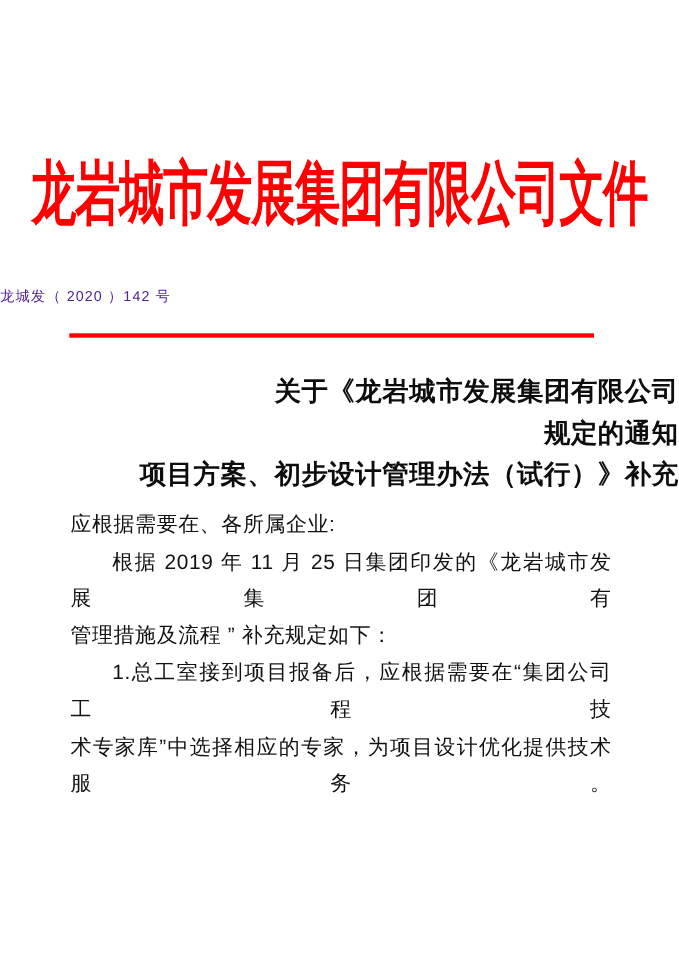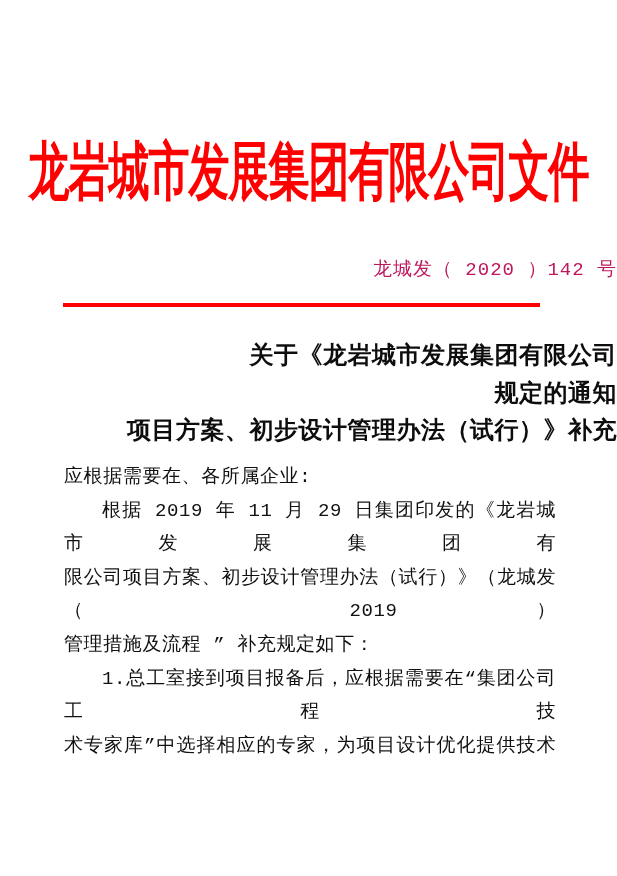--- a/index.html
+++ b/index.html
@@ -6,21 +6,21 @@
     margin: 0;
     padding: 0;
     background: #ffffff;
   }
   .page {
     position: relative;
     width: 617px;
     height: 761px;
     background: #ffffff;
     overflow: hidden;
-    font-family: Liberation Mono, monospace;
+    font-family: Liberation Sans, sans-serif;
     color: #111111;
   }
   
   .org-title {
     position: absolute;
     top: 155px;
     left: 0;
     right: 0;
     text-align: center;
     color: #fe0000;
@@ -31,25 +31,25 @@
     white-space: nowrap;
     transform: scaleY(1.55);
     transform-origin: center;
   }
   
   .doc-number {
     position: absolute;
     top: 258px;
     left: 0;
     right: 0;
-    text-align: right;
-    font-size: 19px;
+    text-align: left;
+    font-size: 13px;
     letter-spacing: 1px;
     line-height: 24px;
-    color: #be185d;
+    color: #4c1d95;
   }
   
   .red-rule {
     position: absolute;
     left: 63px;
     top: 303px;
     width: 477px;
     height: 4px;
     background: #fe0000;
   }
@@ -110,22 +110,21 @@
   <div class="red-rule"></div>
 
   <div class="notice-title">
     <div class="t-line">关于《龙岩城市发展集团有限公司</div>
     <div class="t-line">规定的通知</div>
     <div class="t-line">项目方案、初步设计管理办法（试行）》补充</div>
   </div>
 
   <div class="body-text">
     <div class="b-line">应根据需要在、各所属企业:</div>
-    <div class="b-line indent just">根据 2019 年 11 月 29 日集团印发的《龙岩城市发展集团有</div>
-    <div class="b-line just">限公司项目方案、初步设计管理办法（试行）》（龙城发（ 2019 ）</div>
+    <div class="b-line indent just">根据 2019 年 11 月 25 日集团印发的《龙岩城市发展集团有</div>
     <div class="b-line">管理措施及流程 ” 补充规定如下：</div>
     <div class="b-line indent just">1.总工室接到项目报备后，应根据需要在“集团公司工程技</div>
     <div class="b-line just">术专家库”中选择相应的专家，为项目设计优化提供技术服务。</div>
   </div>
 
   <div class="page-number">- 1 -</div>
 
 </div>
 
 </body></html>

